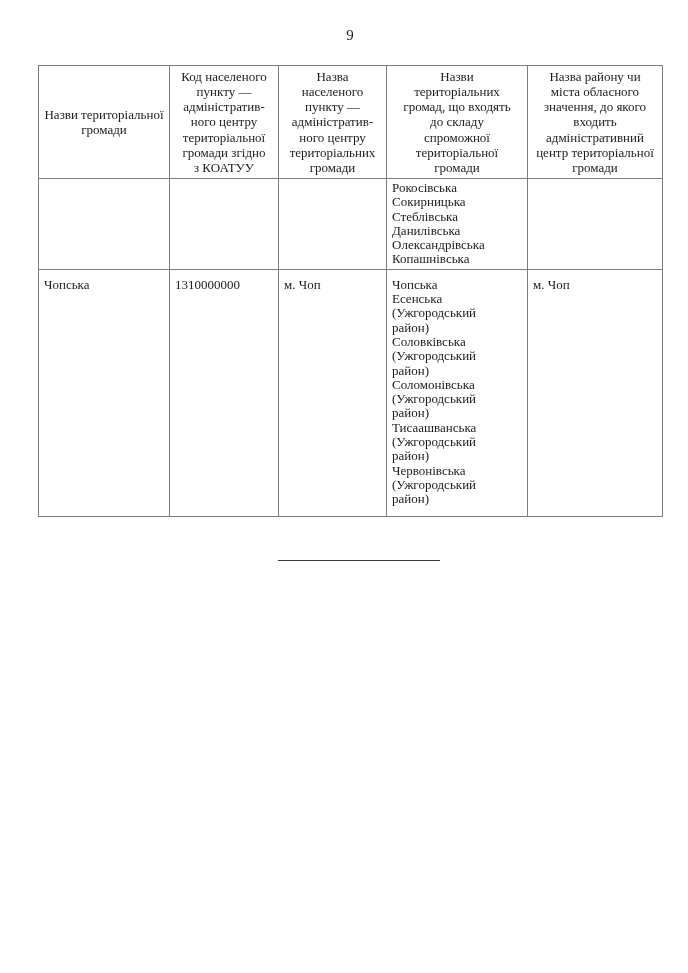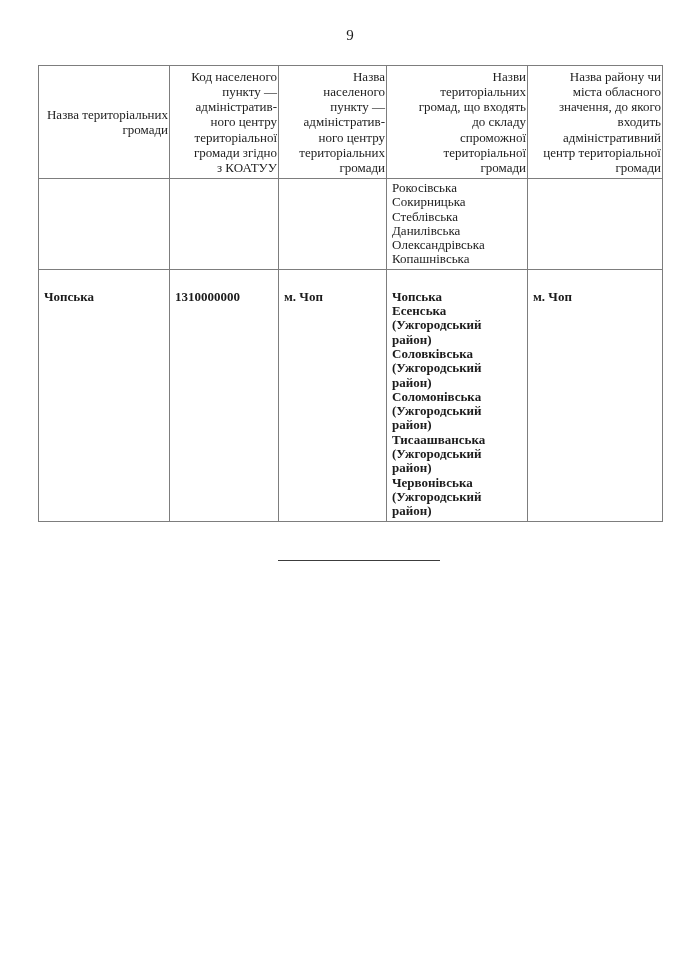--- a/index.html
+++ b/index.html
@@ -37,34 +37,34 @@
   .doc-table td {
     border: 1px solid #7d7d7d;
     font-size: 13px;
     font-weight: normal;
     white-space: pre-line;
     overflow: hidden;
     box-sizing: border-box;
   }
   .doc-table th {
     line-height: 15.2px;
-    text-align: right;
+    text-align: center;
     vertical-align: middle;
     padding: 2px 1px;
   }
   .doc-table td {
     line-height: 14.3px;
     text-align: left;
     vertical-align: top;
     padding: 2px 3px 2px 5px;
   }
   tr.header-row   { height: 113px; }
   tr.row-continuation { height: 88px; padding-left: 8px; }
   tr.row-main     { height: 247px; }
-  tr.row-main td  { padding-top: 20px; font-weight: bold; }
+  tr.row-main td  { padding-top: 8px; }
   .footer-line {
     position: absolute;
     left: 278px;
     top: 560px;
     width: 162px;
     height: 0;
     border-top: 1px solid #3c3c3c;
   }
 </style>
 </head>
@@ -77,21 +77,21 @@
   <table class="doc-table">
     <colgroup>
       <col style="width:131px">
       <col style="width:109px">
       <col style="width:108px">
       <col style="width:141px">
       <col style="width:135px">
     </colgroup>
     <thead>
       <tr class="header-row">
-        <th>Назва територіальних
+        <th>Назви територіальної
 громади</th>
         <th>Код населеного
 пункту —
 адміністратив-
 ного центру
 територіальної
 громади згідно
 з КОАТУУ</th>
         <th>Назва
 населеного

